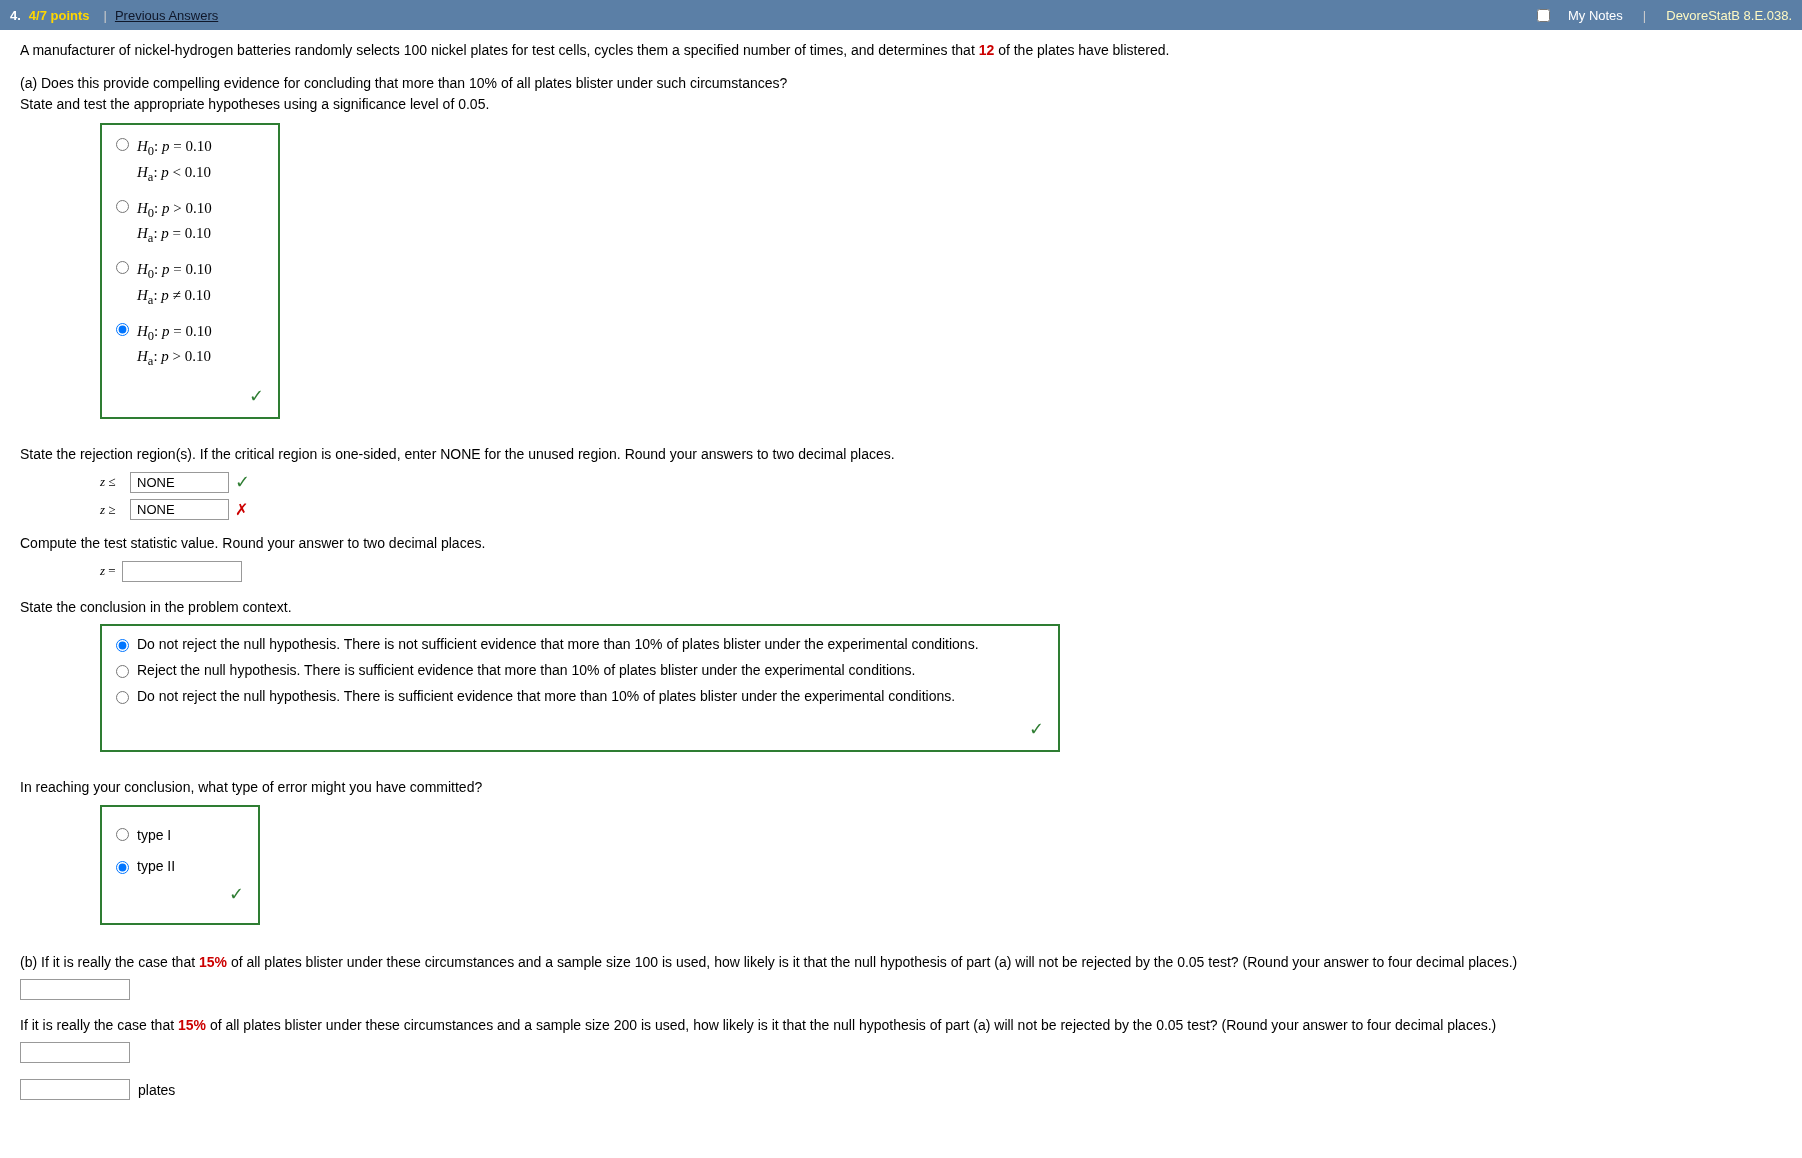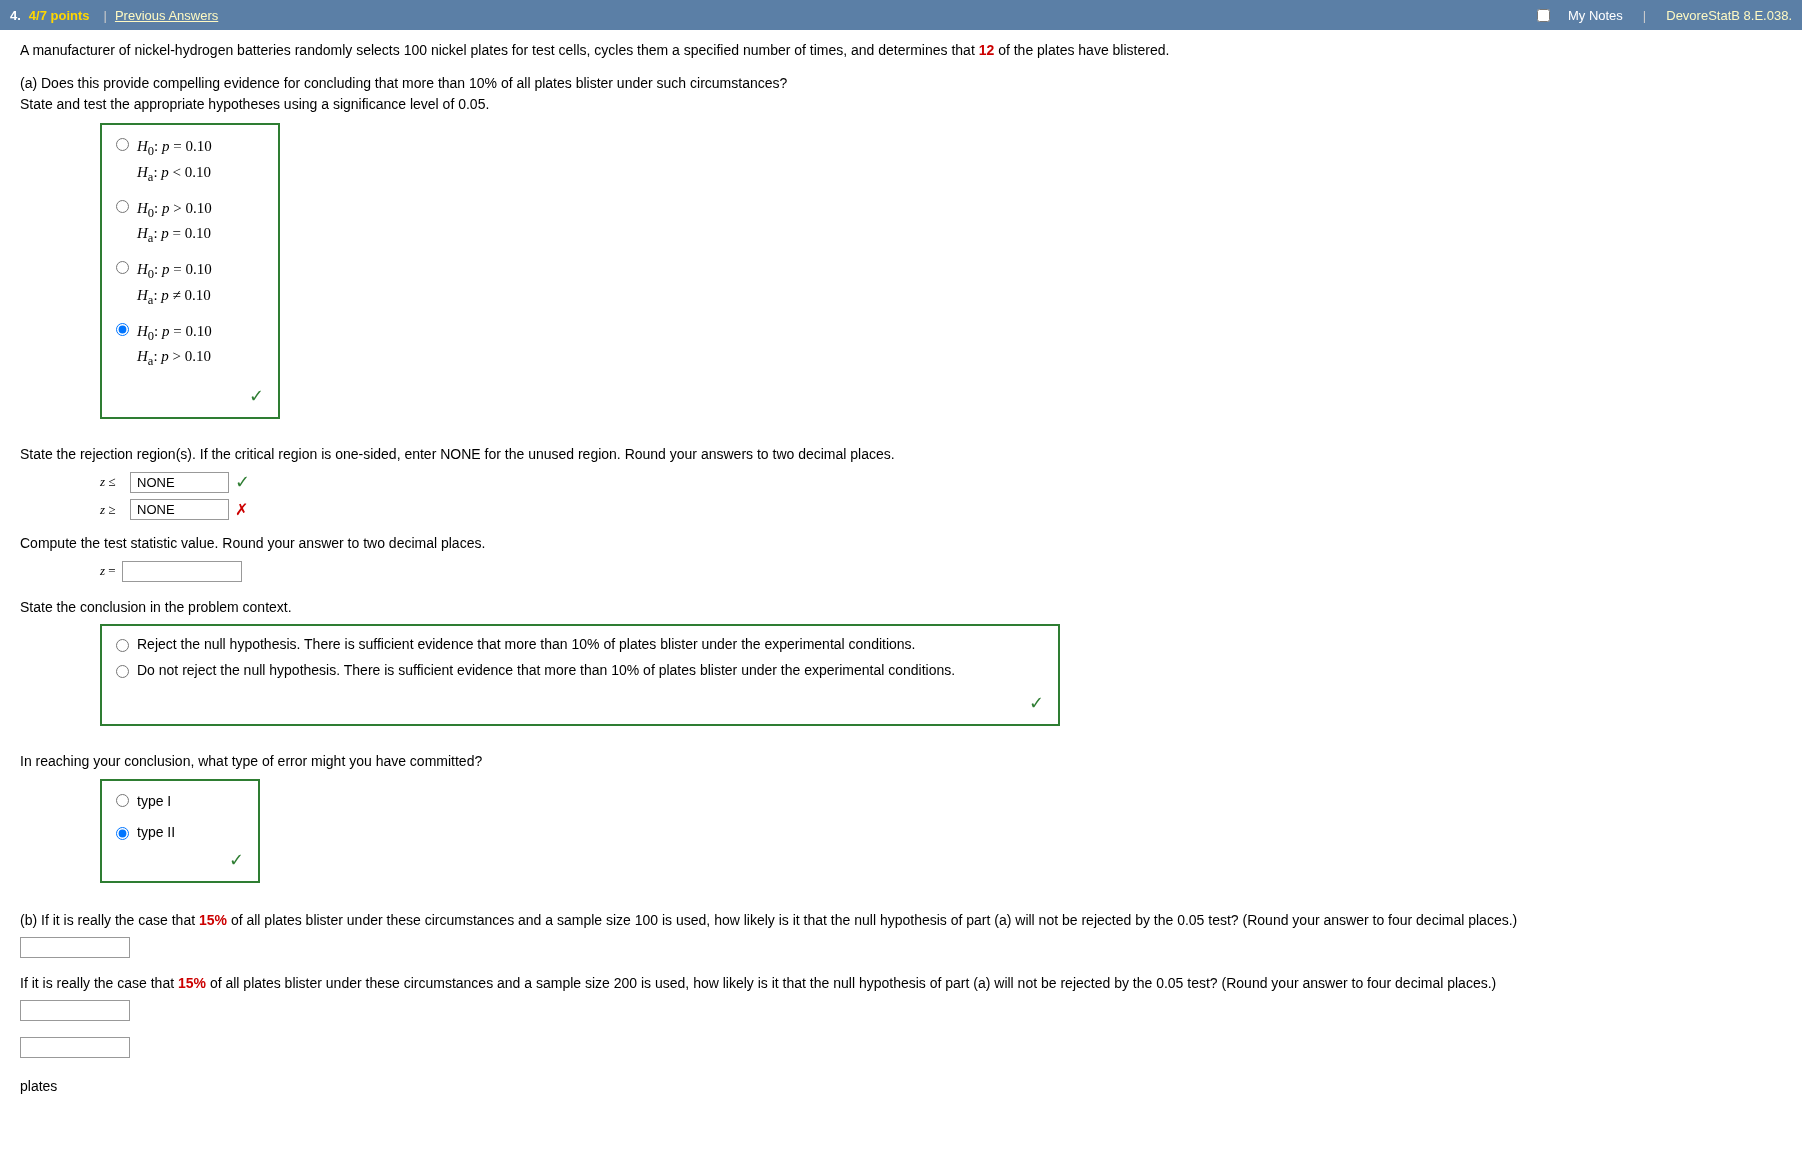--- a/index.html
+++ b/index.html
@@ -26,21 +26,21 @@
     .top-bar .points {
       color: #ffd700;
       font-weight: bold;
       margin-right: 6px;
     }
     .top-bar .separator {
       margin: 0 8px;
       color: #ccc;
     }
     .top-bar .prev-answers {
-      color: #fef9c3;
+      color: #0f172a;
       text-decoration: underline;
       cursor: pointer;
     }
     .top-bar .right-side {
       margin-left: auto;
       display: flex;
       align-items: center;
       gap: 12px;
     }
     .top-bar .my-notes {
@@ -152,43 +152,42 @@
       align-items: flex-start;
       margin-bottom: 10px;
     }
     .conclusion-option input[type="radio"] {
       margin-top: 3px;
       margin-right: 8px;
       flex-shrink: 0;
     }
     .type-error-box {
       border: 2px solid #2e7d32;
-      padding: 10px 14px;
+      padding: 18px 14px;
       display: inline-block;
       margin-bottom: 10px;
       min-width: 160px;
     }
     .answer-input-small {
       border: 1px solid #999;
       padding: 2px 6px;
       font-size: 13px;
       width: 110px;
       display: block;
       margin-top: 4px;
     }
     .section-text {
       margin-bottom: 6px;
       line-height: 1.6;
     }
     .plates-row {
       display: flex;
-      align-items: flex-start;
-      gap: 20px;
+      align-items: center;
+      gap: 8px;
       margin-top: 4px;
-      flex-direction: column;
     }
     .plates-input {
       border: 1px solid #999;
       padding: 2px 6px;
       font-size: 13px;
       width: 110px;
     }
     .indent {
       padding-left: 80px;
     }
@@ -286,20 +285,24 @@
         <span class="test-stat-label"><em>z</em> =</span>
         <input type="text" class="test-stat-input" value="" style="">
       </div>
     </div>
 
     <div style="margin-bottom:14px;">
       <p class="section-text">State the conclusion in the problem context.</p>
       <div class="indent">
         <div class="conclusion-box">
           <div class="conclusion-option">
+            <input type="radio" name="conclusion" checked="" style="">
+            <span>Do not reject the null hypothesis. There is not sufficient evidence that more than 10% of plates blister under the experimental conditions.</span>
+          </div>
+          <div class="conclusion-option">
             <input type="radio" name="conclusion" style="">
             <span>Reject the null hypothesis. There is sufficient evidence that more than 10% of plates blister under the experimental conditions.</span>
           </div>
           <div class="conclusion-option" style="margin-bottom:12px;">
             <input type="radio" name="conclusion" style="">
             <span>Do not reject the null hypothesis. There is sufficient evidence that more than 10% of plates blister under the experimental conditions.</span>
           </div>
           <div style="text-align:right; padding-top:2px;">
             <span class="checkmark-green">✓</span>
           </div>

